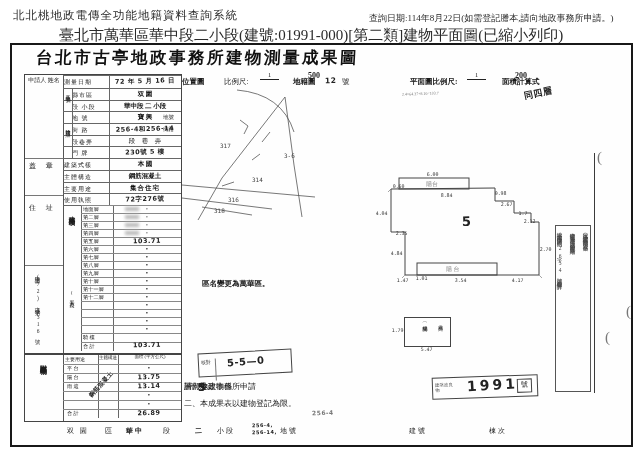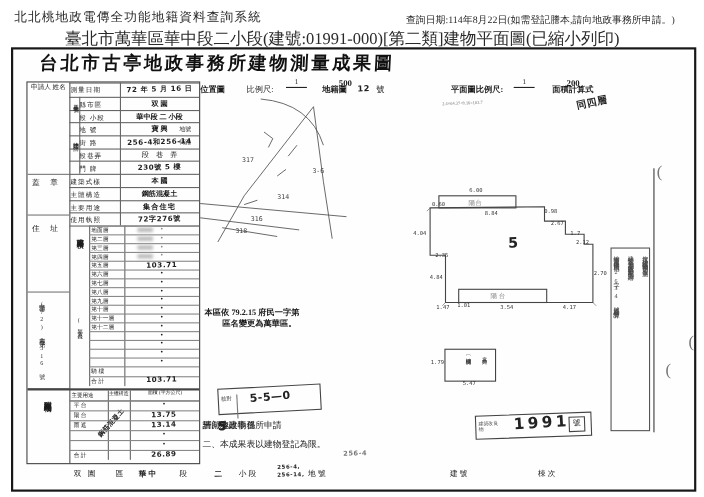--- a/index.html
+++ b/index.html
@@ -266,21 +266,20 @@
       <div class="vtext ni" style="position: static; font-size: 5.5px; line-height: 6px; color: rgb(68, 68, 68); height: 160px;">建物位置免予測量僅就空中分層配置測繪</div>
       <div class="vtext ni" style="position: static; font-size: 5.5px; line-height: 6px; color: rgb(68, 68, 68); height: 160px;">繪平面圖係依使用執照72字634號圖說粘繪計算</div>
     </div>
   <div class="line" style="left:582px;top:108px;width:1px;height:240px;"></div>
 
   <div class="ni scratch" style="left:585px;top:104px;font-size:15px;">(</div>
   <div class="ni scratch" style="left:614px;top:258px;font-size:15px;">(</div>
   <div class="ni scratch" style="left:593px;top:284px;font-size:15px;">(</div>
 
   <div id="district-note" style="left:174px;top:234px;width:134px;font-size:7.5px;font-weight:bold;line-height:9.8px;color:#1a1a1a;position:absolute;">
-      <div class="ni" style="position: static;">本區依 79.2.15 府民一字第</div>
       <div class="ni" style="position: static; margin-left: 16px;">區名變更為萬華區。</div>
     </div>
 
   <div id="checkbox" style="left:186px;top:306px;width:92px;height:22px;border:1px solid #444;transform:rotate(-3deg);">
     <div class="ni tiny" style="left:2px;top:5px;width:14px;color:#444;border-right:1px solid #777;height:100%;">核對</div>
     <div class="ni hand" style="left:28px;top:4px;font-size:10px;">5-5—0</div>
   </div>
 
   <div id="note1" style="left:172px;top:336px;font-size:8px;color:#1a1a1a;white-space:nowrap;position:absolute;">
       <span>一、本建物係</span>

